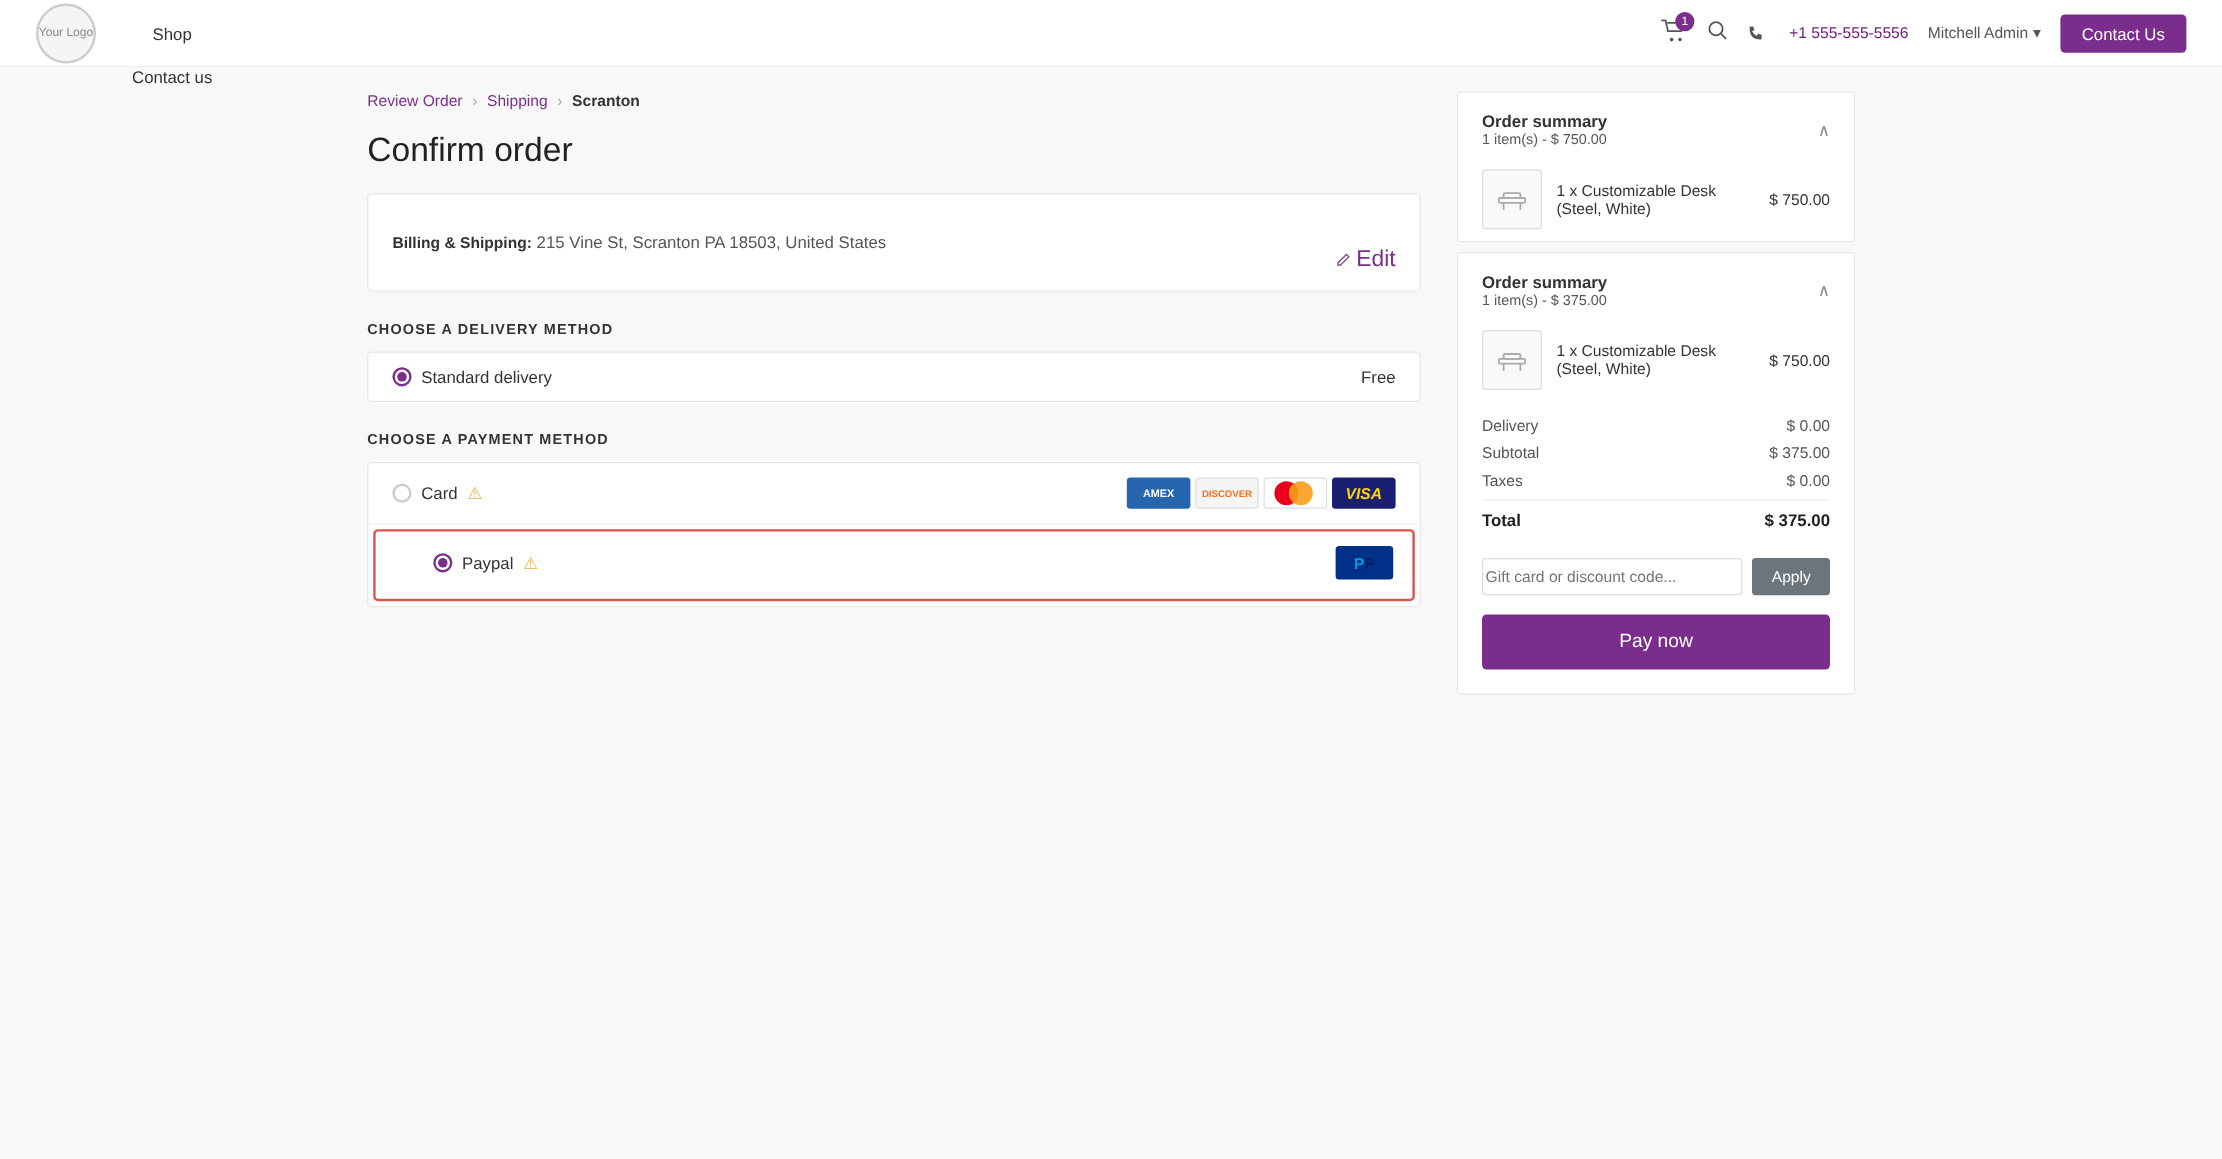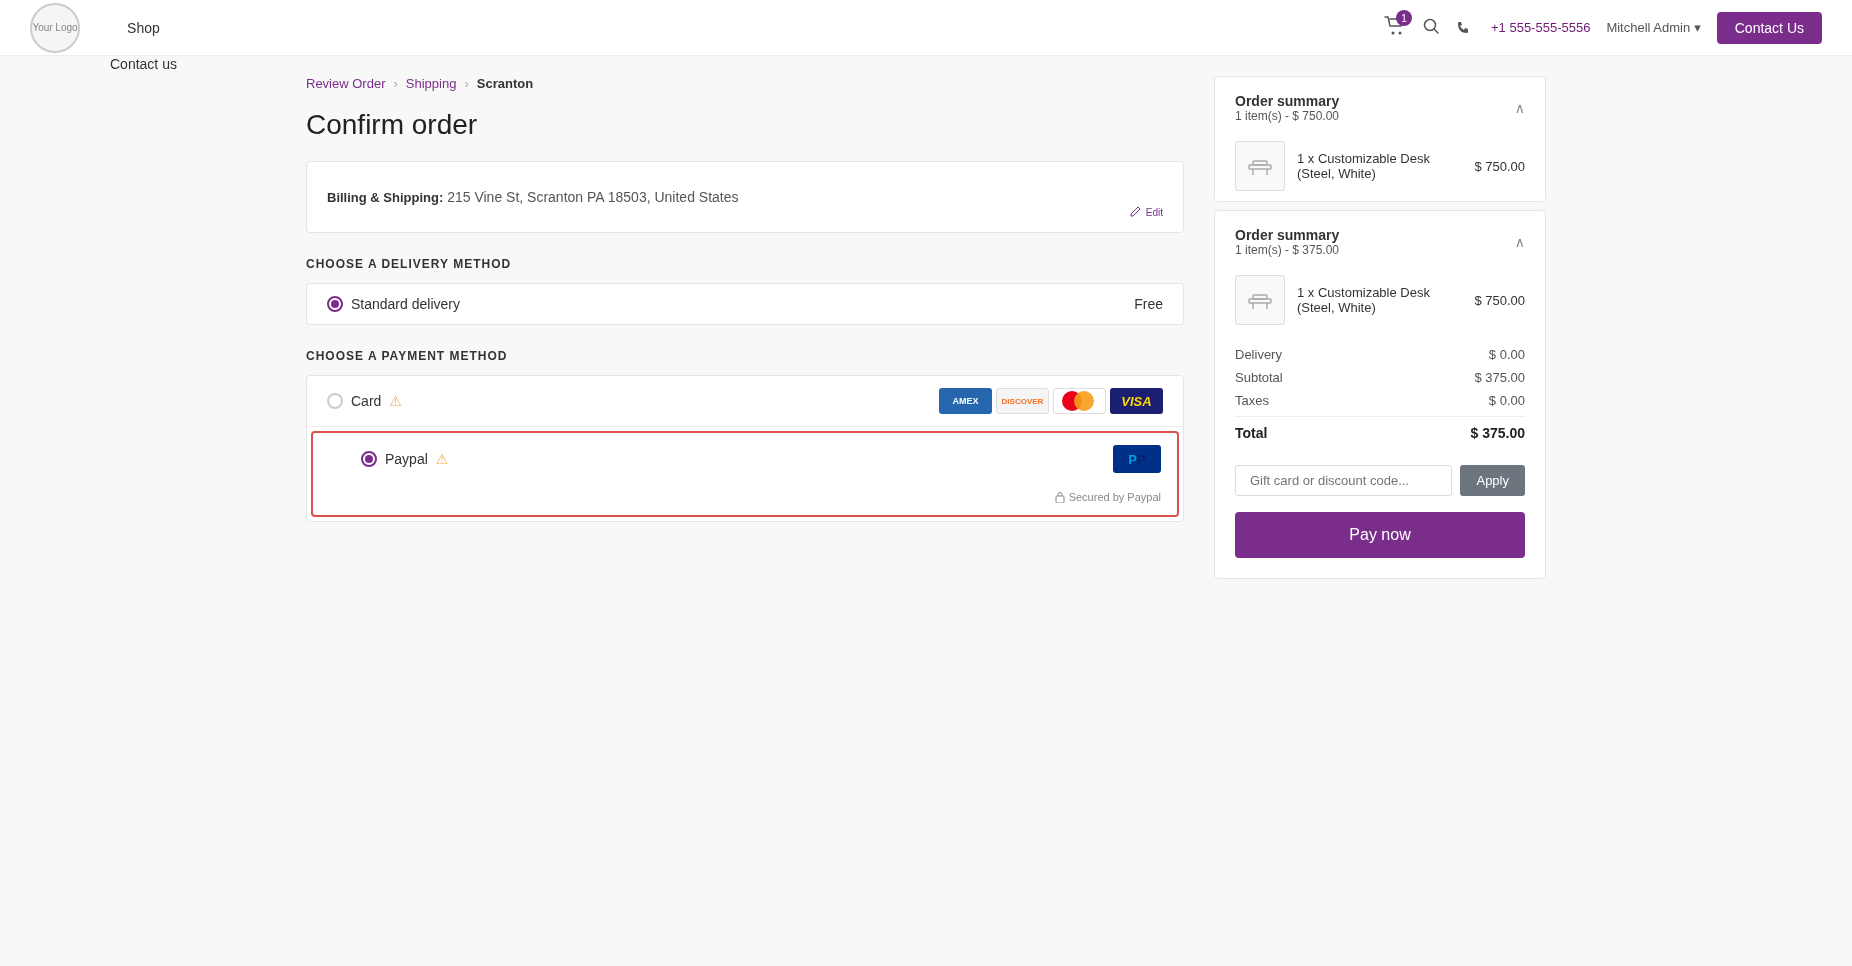--- a/index.html
+++ b/index.html
@@ -167,21 +167,21 @@
       font-weight: 600;
       color: #333;
       font-size: 13px;
     }
     .billing-address {
       font-weight: 400;
       color: #555;
     }
     .edit-link {
       color: #7b2d8b;
-      font-size: 10px;
+      font-size: 19px;
       cursor: pointer;
       display: flex;
       align-items: center;
       gap: 4px;
       margin-top: 30px;
     }
 
     
     .section-header {
       font-size: 12px;
@@ -431,21 +431,21 @@
     
     .discount-row {
       display: flex;
       gap: 8px;
       padding: 0 20px 16px;
     }
     .discount-input {
       flex: 1;
       border: 1px solid #ddd;
       border-radius: 3px;
-      padding: 7px 14px;
+      padding: 7px 2px;
       font-size: 13px;
       color: #aaa;
       outline: none;
     }
     .apply-btn {
       background: #6c757d;
       color: #fff;
       border: none;
       border-radius: 3px;
       padding: 7px 16px;
@@ -608,27 +608,20 @@
                 <div class="radio-inner"></div>
               </div>
               <span>Paypal</span>
               <span class="warn-icon">⚠</span>
             </div>
             <div class="paypal-btn">
               <span style="color:#009cde;font-weight:900;font-size:13px;">P</span>
                 <span style="color:#012169;font-weight:900;font-size:13px;">P</span>
             </div>
           </div>
-          <div class="secured-text" style="padding: 2px 16px 12px;">
-            <svg width="10" height="12" viewBox="0 0 10 12" fill="none">
-              <rect x="1" y="5" width="8" height="7" rx="1" stroke="#888" stroke-width="1" fill="none"></rect>
-              <path d="M3 5V3.5a2 2 0 014 0V5" stroke="#888" stroke-width="1" fill="none"></path>
-            </svg>
-            <span>Secured by Paypal</span>
-          </div>
         </div>
       </div>
     </div>
   </div>
 
   <div class="right-sidebar">
 
     <div class="order-summary-card">
       <div class="order-summary-header">
         <div>

